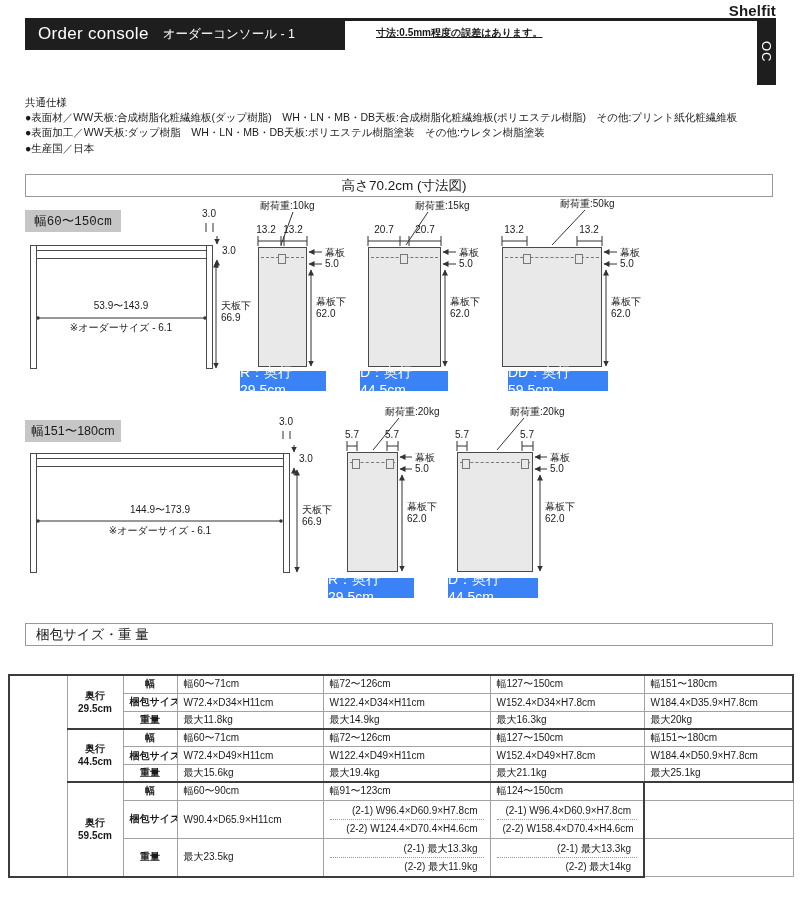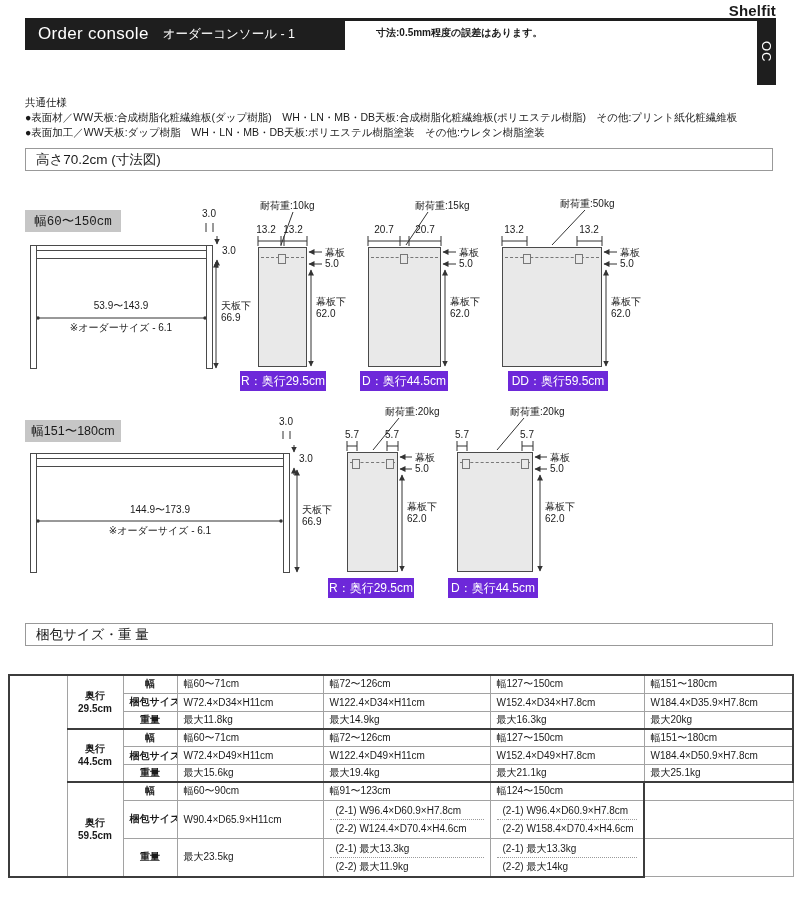--- a/index.html
+++ b/index.html
@@ -6,55 +6,55 @@
   body{width:800px;height:900px;position:relative;overflow:hidden;
        font-family:"Liberation Sans","DejaVu Sans",sans-serif;color:#1a1a1a;}
   .abs{position:absolute;}
   
   .brand{top:2px;right:24px;font-size:15px;font-weight:bold;letter-spacing:0.2px;}
   .titlebox{left:25px;top:18px;width:320px;height:32px;background:#1e1e1e;color:#fff;
             display:flex;align-items:center;padding-left:13px;box-sizing:border-box;}
   .title-en{font-size:17px;letter-spacing:0.3px;}
   .title-ja{font-size:12.5px;margin-left:14px;}
   .topline{left:345px;top:18px;width:412px;height:3px;background:#1e1e1e;}
-  .note{left:376px;top:26px;font-size:10px;font-weight:bold;}
+  .note{left:376px;top:26px;font-size:10px;font-weight:bold;text-decoration:underline;}
   .octab{left:757px;top:18px;width:19px;height:67px;background:#1e1e1e;color:#fff;
          display:flex;align-items:center;justify-content:center;}
   .octab span{writing-mode:vertical-rl;font-size:13px;letter-spacing:1px;}
   
   .specs{left:25px;top:66px;font-size:10.5px;line-height:15.2px;margin-top:29px;}
   
   .secbox{left:25px;width:748px;height:23px;border:1px solid #999;box-sizing:border-box;
           display:flex;align-items:center;padding-left:10px;font-size:13.5px;}
   
   .dg{left:0;width:800px;}
   .wlabel{background:#c6c6c6;font-size:12.5px;display:flex;align-items:center;
           justify-content:center;width:96px;height:22px;}
   .bar{box-sizing:border-box;border:1.5px solid #4a4a4a;background:#fff;}
   .bar .inner{position:absolute;left:0;right:0;top:4px;border-top:1px solid #4a4a4a;}
   .leg{box-sizing:border-box;border:1.5px solid #4a4a4a;background:#fff;width:7px;}
   .panel{box-sizing:border-box;border:1.4px solid #4a4a4a;background:#e9e9e9;}
   .panel .dash{position:absolute;left:2px;right:2px;top:9px;border-top:1px dashed #777;}
   .screw{position:absolute;width:6px;height:8px;border:1px solid #777;background:#e9e9e9;}
-  .cap{background:#6d28d9;color:#fff;font-size:12px;display:flex;align-items:center;
+  .cap{background:#3b82f6;color:#fff;font-size:14px;display:flex;align-items:center;
        justify-content:center;height:20px;}
   .dim{font-size:10px;white-space:nowrap;}
   .dimc{font-size:10px;text-align:center;white-space:nowrap;}
   svg.lines{position:absolute;left:0;top:0;pointer-events:none;}
   
   table.pk{border-collapse:collapse;table-layout:fixed;}
   table.pk td{border:1px solid #a2a2a2;font-size:10px;padding:1px 6px;vertical-align:middle;
               background:#fff;overflow:hidden;white-space:nowrap;}
   td.hcell{background:#868686;color:#fff;font-weight:bold;font-size:11px;text-align:center;line-height:14px;}
   td.g1{background:#ebebeb;}
   td.g2{background:#c9c9c9;}
   td.lab{text-align:center;font-weight:bold;}
   td.dep{text-align:center;font-weight:bold;font-size:10.5px;line-height:13px;}
   td.void{border:none;background:#fff;}
-  td.split{padding:0;}
+  td.split{padding:0;text-align:right;}
   td.split .s1{padding:1px 6px;border-bottom:1px dotted #9a9a9a;height:15px;line-height:15px;}
   td.split .s2{padding:1px 6px;height:15px;line-height:15px;}
   .bt{border-top:2px solid #3c3c3c !important;}
   .bl{border-left:2px solid #3c3c3c !important;}
   .br{border-right:2px solid #3c3c3c !important;}
   .bb{border-bottom:2px solid #3c3c3c !important;}
 </style>
 </head>
 <body>
 
@@ -66,23 +66,24 @@
 <div class="abs topline"></div>
 <div class="abs note">寸法:0.5mm程度の誤差はあります。</div>
 <div class="abs octab">
   <span>OC</span>
 </div>
 
 <div class="abs specs">
   <div>共通仕様</div>
   <div>●表面材／WW天板:合成樹脂化粧繊維板(ダップ樹脂)　WH・LN・MB・DB天板:合成樹脂化粧繊維板(ポリエステル樹脂)　その他:プリント紙化粧繊維板</div>
   <div>●表面加工／WW天板:ダップ樹脂　WH・LN・MB・DB天板:ポリエステル樹脂塗装　その他:ウレタン樹脂塗装</div>
-</div>
-
-<div class="abs secbox" style="top:148px;">
+  <div>●生産国／日本</div>
+</div>
+
+<div class="abs secbox" style="top:174px;justify-content:center;">
   <span>高さ70.2cm (寸法図)</span>
 </div>
 
 <div class="abs dg" style="top:195px;height:200px;">
   <svg class="lines" width="800" height="200">
     <defs>
       <marker id="m1" markerWidth="7" markerHeight="7" refX="5.5" refY="3" orient="auto-start-reverse" markerUnits="userSpaceOnUse">
         <path d="M0,0 L6,3 L0,6 z" fill="#333"></path>
       </marker>
     </defs>

